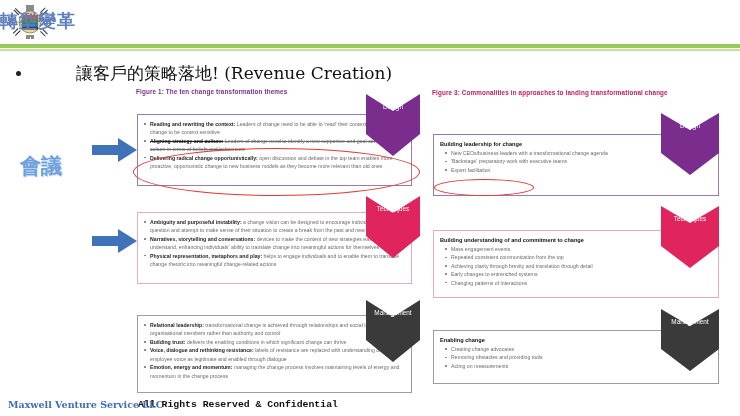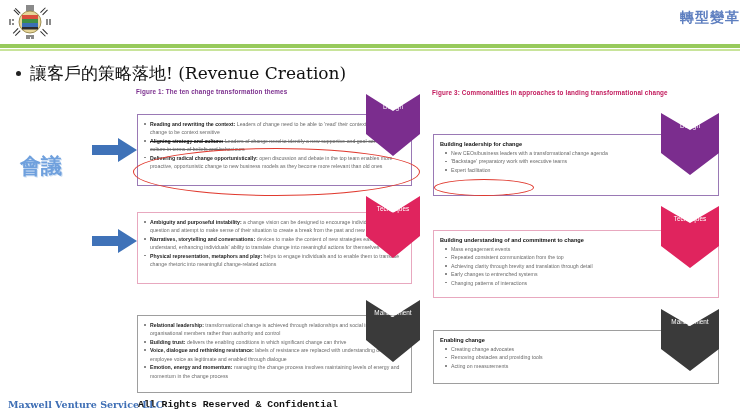--- a/index.html
+++ b/index.html
@@ -2,27 +2,27 @@
 <html><head>
 <meta charset="utf-8">
 <style>
   html,body{margin:0;padding:0;background:#fff;}
   body{width:740px;height:416px;overflow:hidden;font-family:"Liberation Sans",sans-serif;position:relative;}
   #slide{position:relative;width:740px;height:416px;background:#ffffff;}
 
   
   #header{position:absolute;left:0;top:0;width:740px;height:44px;background:#ffffff;}
   #logo{position:absolute;left:6px;top:2px;width:48px;height:40px;}
-  #slide-title{position:absolute;left:0;top:9px;width:740px;text-align:right;
-    font-family:"DejaVu Sans",sans-serif;font-size:14px;font-weight:bold;color:#5e7fc0;letter-spacing:1px;}
+  #slide-title{position:absolute;left:0;top:9px;width:740px;text-align:left;
+    font-family:"DejaVu Sans",sans-serif;font-size:18px;font-weight:bold;color:#5e7fc0;letter-spacing:1px;}
   #rule-green{position:absolute;left:0;top:44px;width:740px;height:4px;background:#97ca5c;}
   #rule-green2{position:absolute;left:0;top:49px;width:740px;height:2px;background:#c8e49a;}
 
   
-  #bullet-line{position:absolute;left:16px;top:60px;width:560px;height:26px;display:flex;align-items:center;}
+  #bullet-line{position:absolute;left:16px;top:60px;width:560px;height:26px;display:flex;align-items:center;gap:46px;}
   #bullet-dot{width:5px;height:5px;border-radius:50%;background:#222;margin-right:9px;flex:0 0 auto;}
   #bullet-text{font-family:"DejaVu Serif",serif;font-size:17px;color:#111;white-space:nowrap;}
 
   
   #cn-caption{position:absolute;left:20px;top:155px;width:72px;
     font-family:"DejaVu Sans",sans-serif;font-size:21px;font-weight:bold;color:#6fa0dd;line-height:1.12;
     text-shadow:1px 1px 0 #cfe0f4;}
   .arrow-blue{position:absolute;width:46px;height:26px;}
 
   

